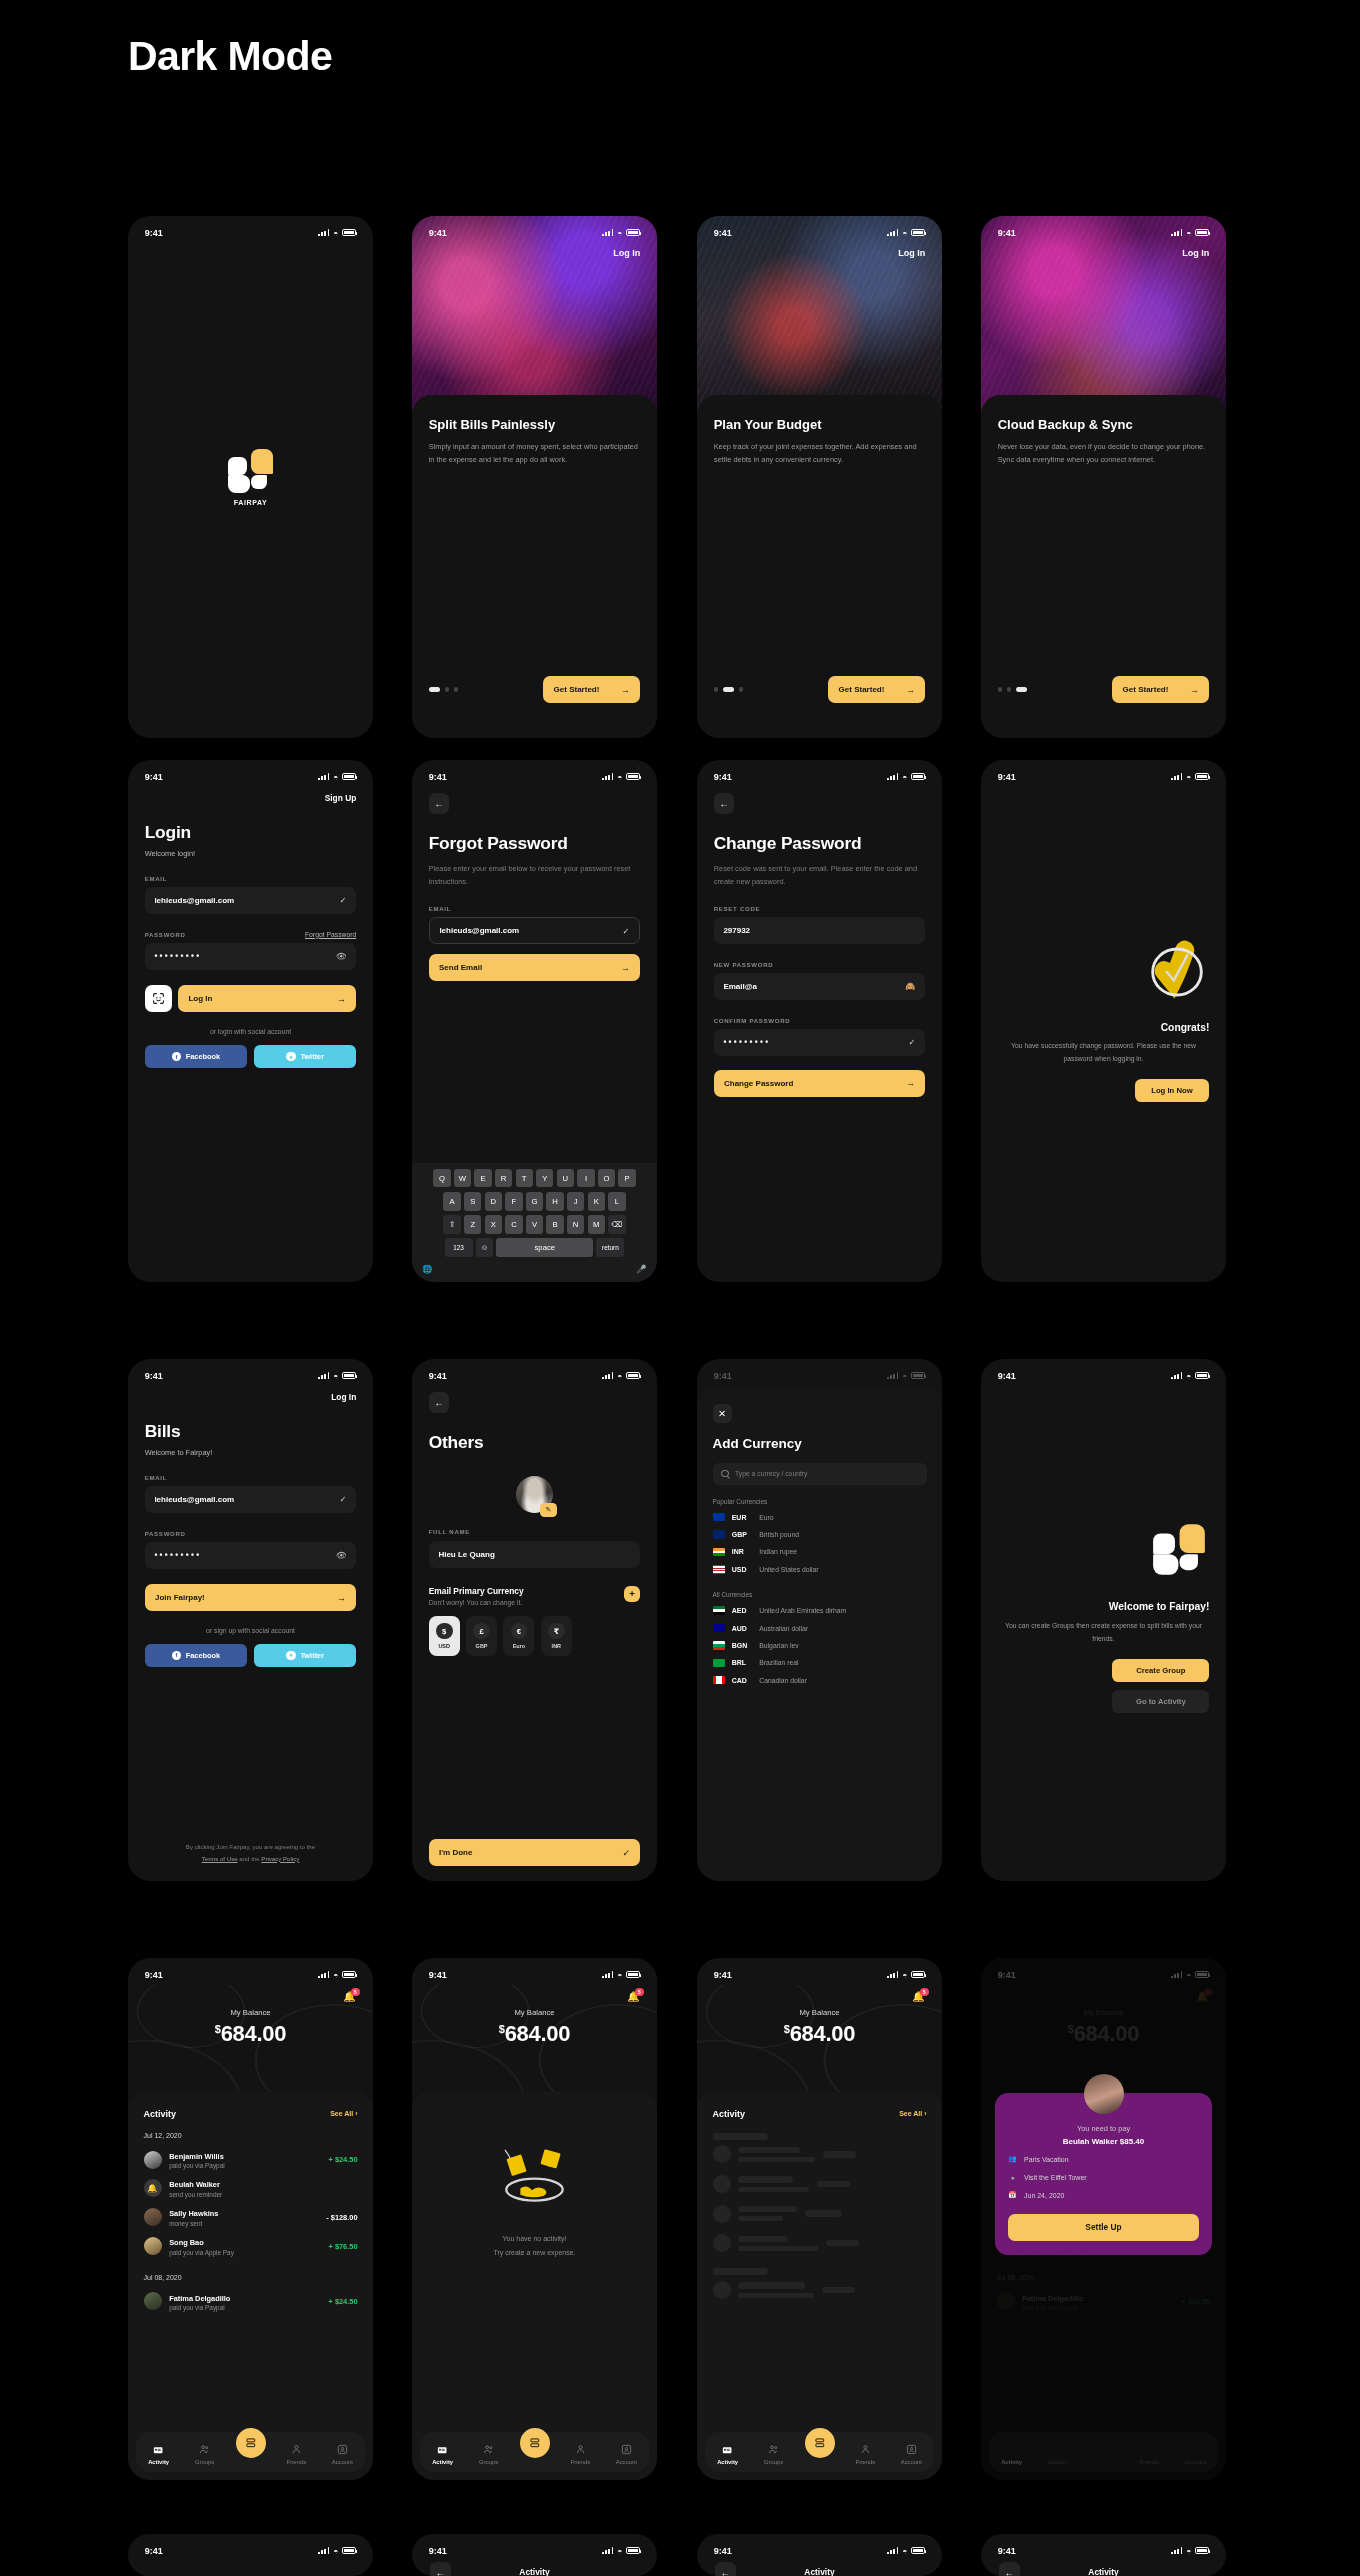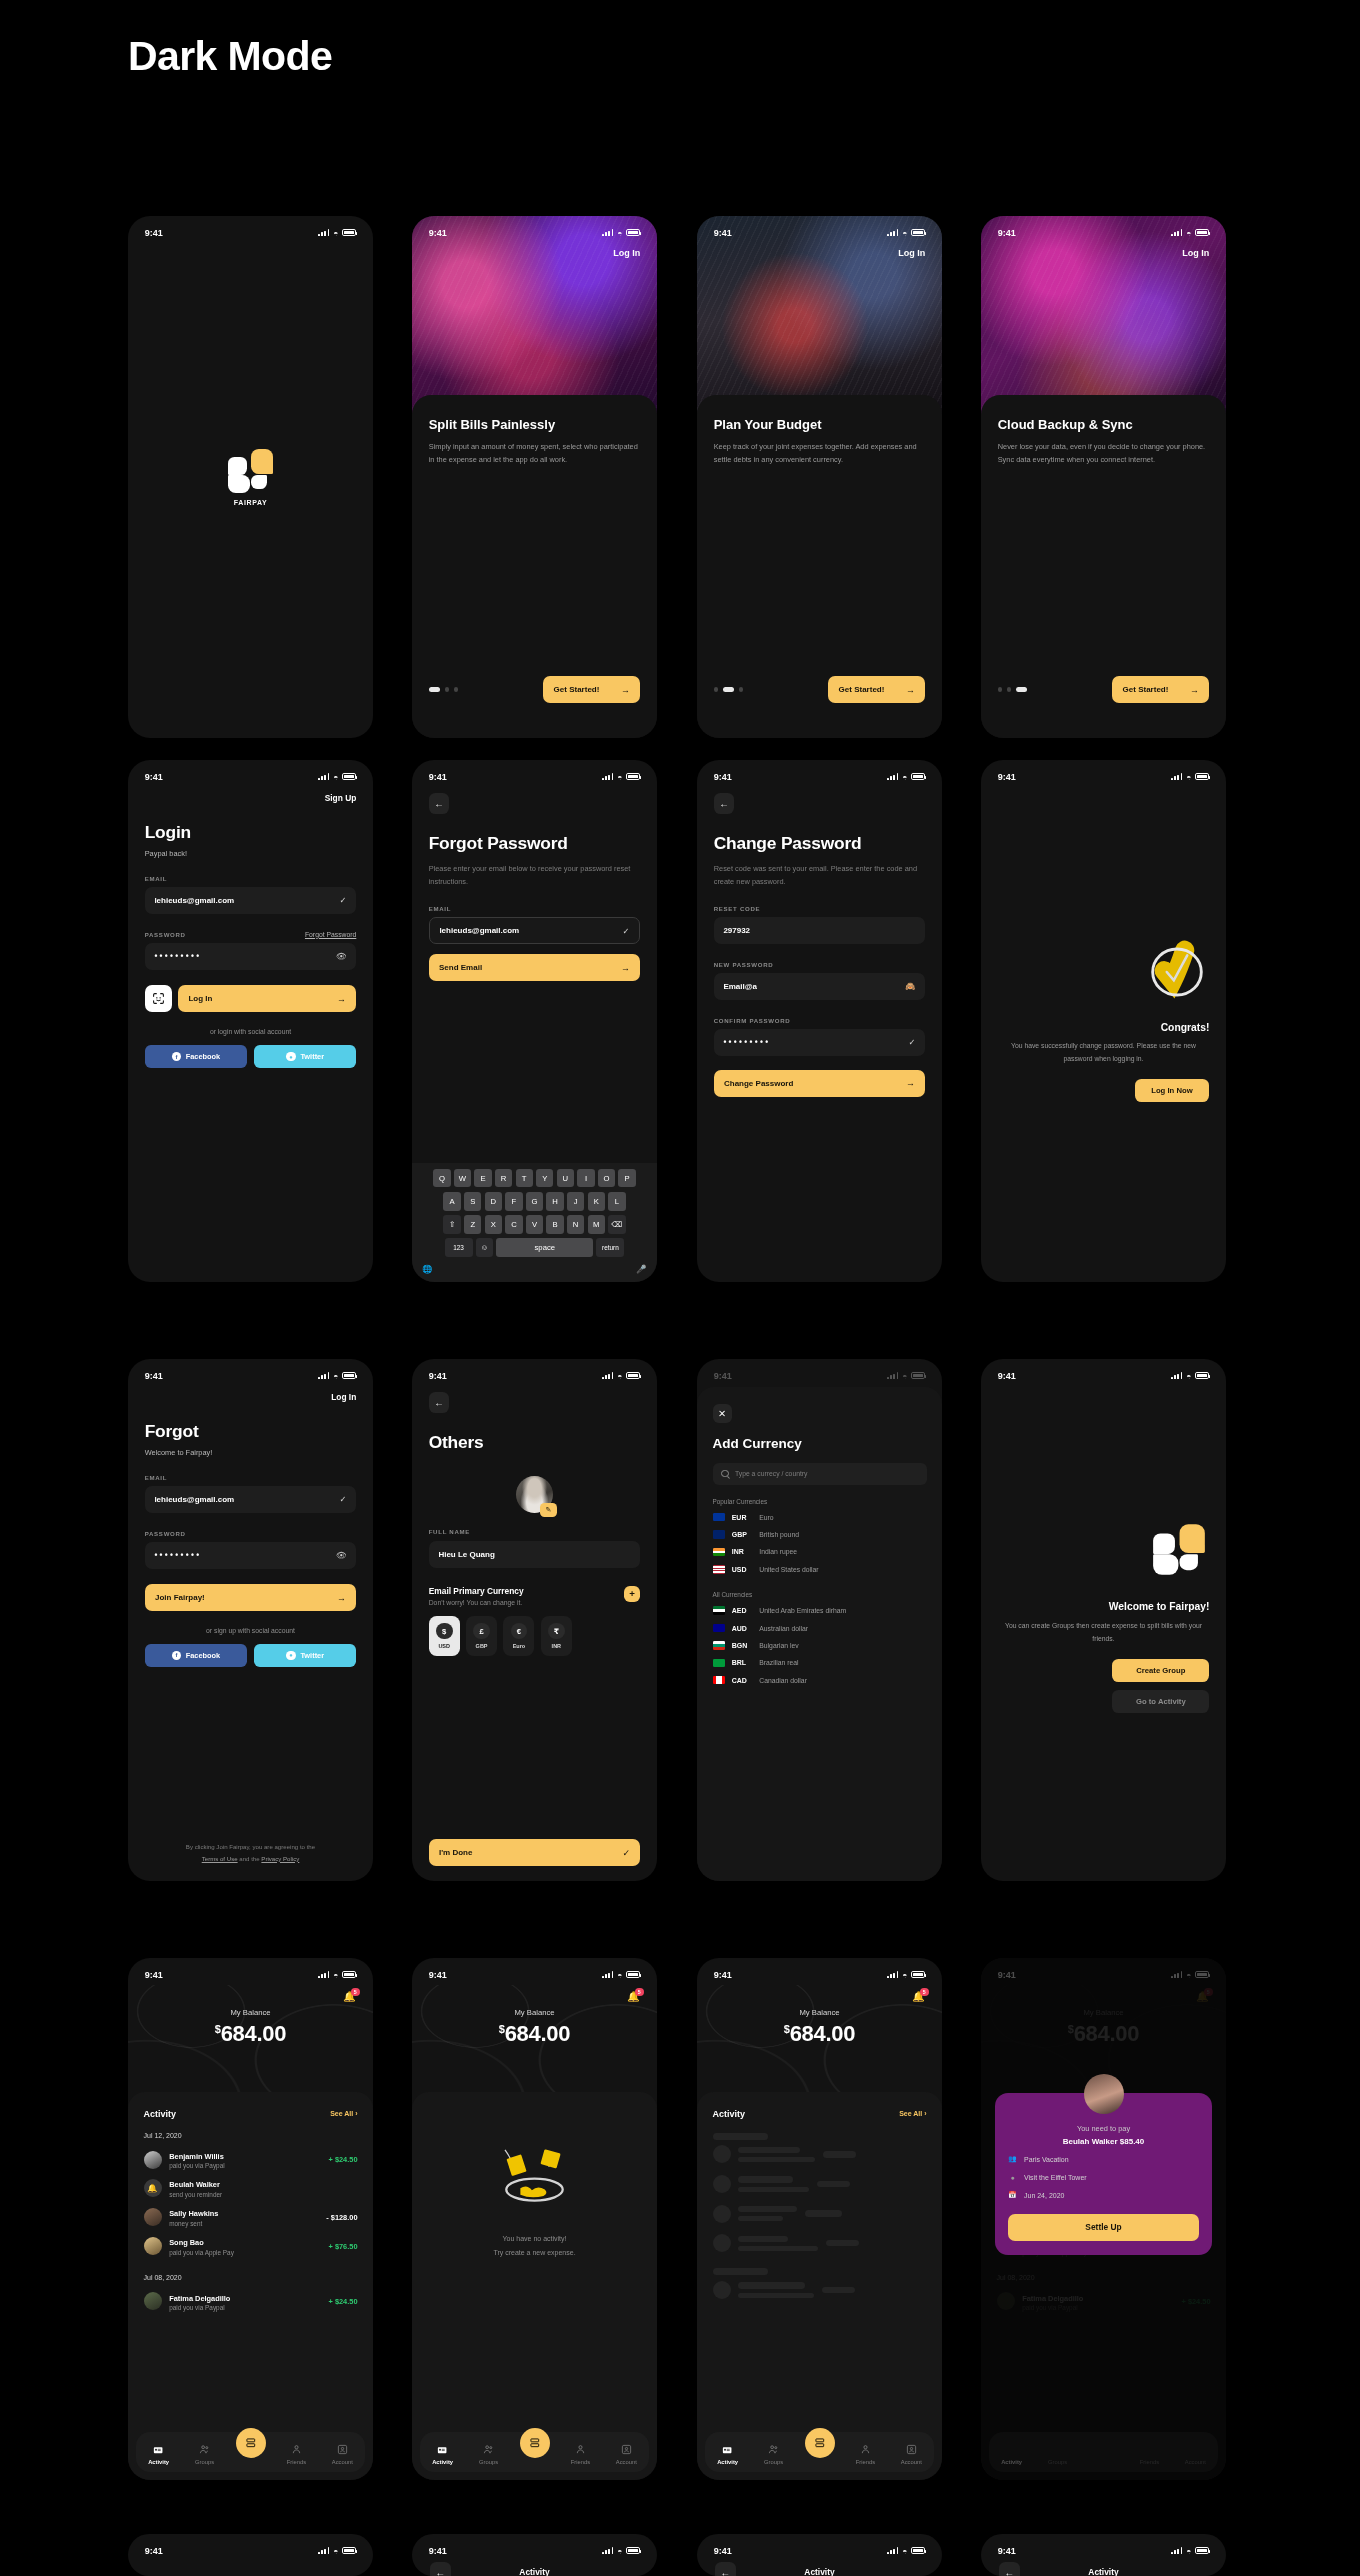--- a/index.html
+++ b/index.html
@@ -390,21 +390,21 @@
       <span class="batt">
             <i></i>
           </span>
         </span>
       </div>
     <div class="pad">
       <div class="topline">
           <span>Sign Up</span>
         </div>
       <div class="h1">Login</div>
-      <div class="sub">Paypal back!</div>
+      <div class="sub">Welcome login!</div>
 
       <div class="flabel">EMAIL</div>
       <div class="field">
         <span>lehieuds@gmail.com</span>
         <span class="ic">✓</span>
       </div>
 
       <div class="flabel row">
         <span>PASSWORD</span>
         <span class="lnk">Forgot Password</span>
@@ -612,21 +612,21 @@
       <span class="wifi">◓</span>
       <span class="batt">
             <i></i>
           </span>
         </span>
       </div>
     <div class="pad">
       <div class="topline">
           <span>Log In</span>
         </div>
-      <div class="h1">Forgot</div>
+      <div class="h1">Bills</div>
       <div class="sub">Welcome to Fairpay!</div>
 
       <div class="flabel">EMAIL</div>
       <div class="field">
         <span>lehieuds@gmail.com</span>
         <span class="ic">✓</span>
       </div>
 
       <div class="flabel">PASSWORD</div>
       <div class="field">

